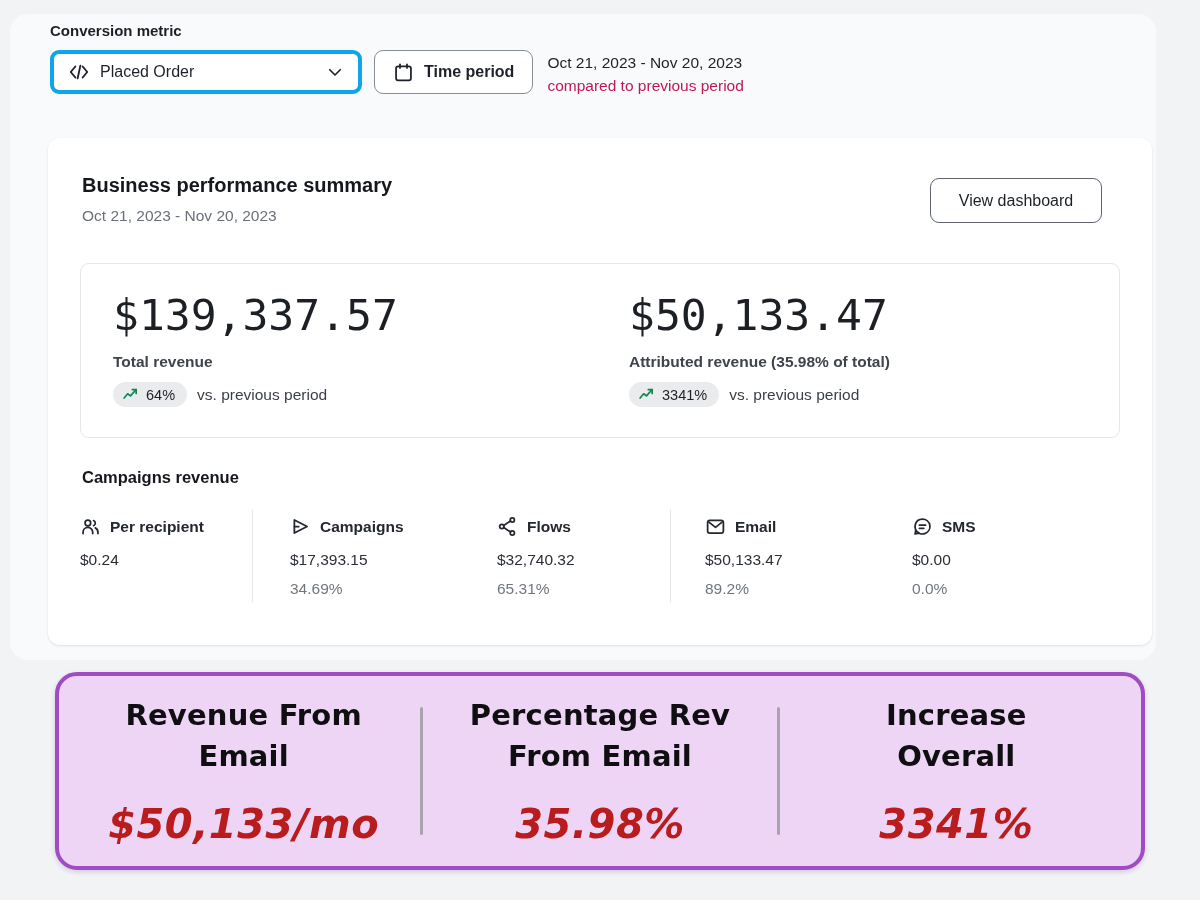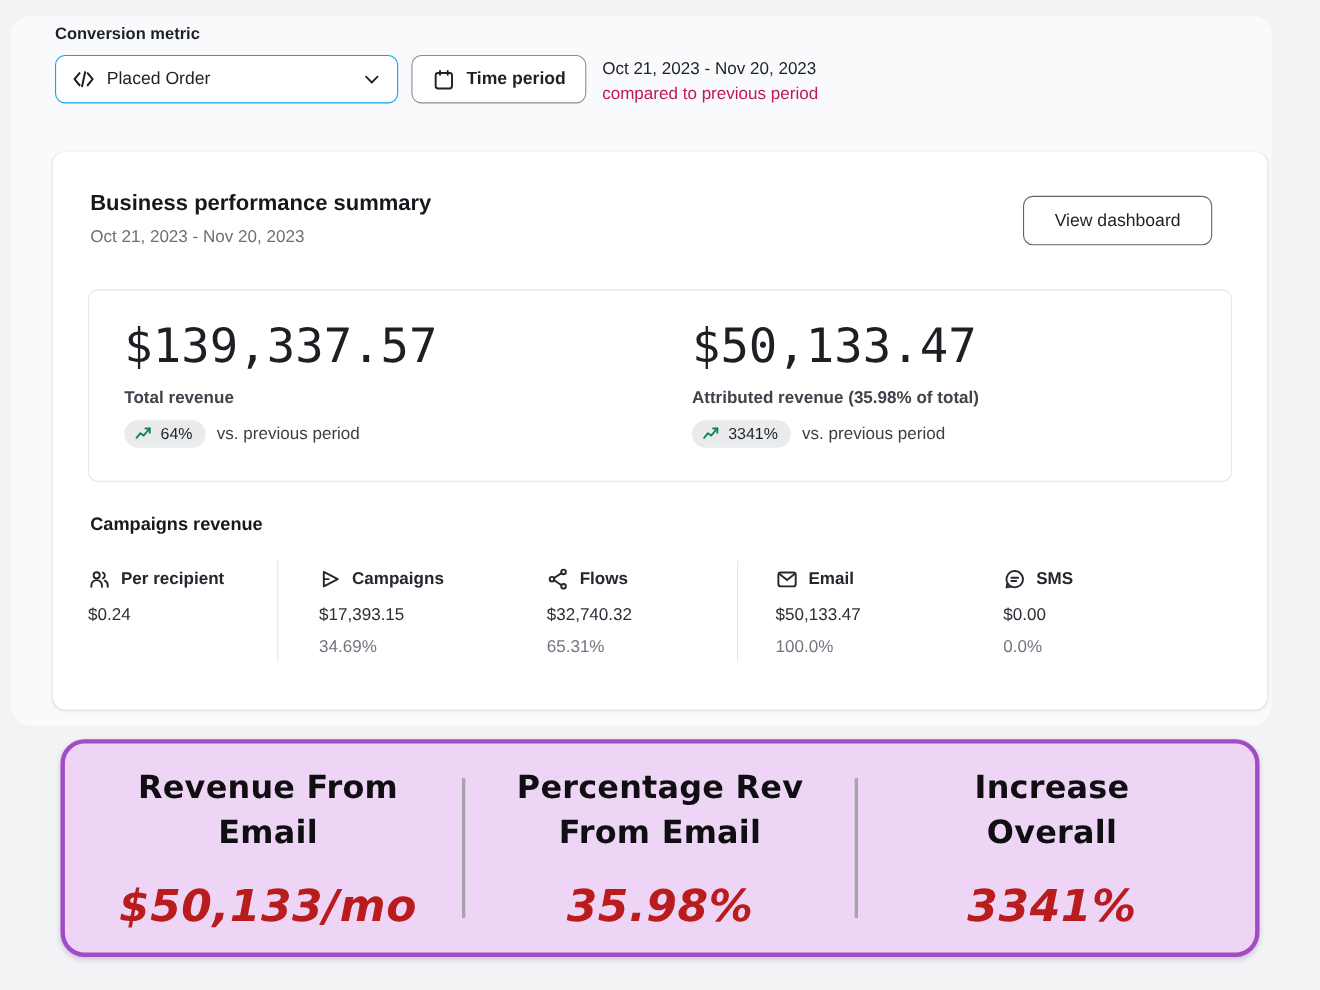--- a/index.html
+++ b/index.html
@@ -13,21 +13,21 @@
   }
   .surface {
     position:absolute; left:10px; top:14px; width:1146px; height:646px;
     background:#f9fafb; border-radius:18px;
   }
   
   .controls { position:absolute; left:50px; top:22px; width:1100px; }
   .controls-label { font-size:15px; font-weight:700; color:#1d2127; margin-bottom:11px; }
   .controls-row { display:flex; align-items:flex-start; gap:12px; }
   .metric-dropdown {
-    width:312px; height:44px; background:#fff; border:1px solid #0ea5e9;
+    width:312px; height:44px; background:#fff; border:4px solid #0ea5e9;
     border-radius:9px; display:flex; align-items:center; padding:0 14px; gap:10px;
     cursor:pointer;
   }
   .metric-dropdown .dd-value { font-size:16px; color:#1d2127; flex:1; }
   .time-btn {
     height:44px; background:#fff; border:1px solid #888e96; border-radius:9px;
     display:flex; align-items:center; gap:10px; padding:0 18px; cursor:pointer;
     font-size:16px; font-weight:700; color:#1d2127;text-align:center;
   }
   .date-block { margin-left:2px; padding-top:2px; }
@@ -230,21 +230,21 @@
       <div class="metric-head">
         <span class="icon">
           <svg width="21" height="21" viewBox="0 0 24 24" fill="none" stroke="#23272e" stroke-width="2" stroke-linecap="round" stroke-linejoin="round">
             <rect x="3" y="5" width="18" height="14.5" rx="2.5"></rect>
               <polyline points="4.5,7 12,13 19.5,7"></polyline>
           </svg>
         </span>
         <span class="metric-label">Email</span>
       </div>
       <div class="metric-value">$50,133.47</div>
-      <div class="metric-pct">100.0%</div>
+      <div class="metric-pct">89.2%</div>
     </div>
 
     <div class="metric-col" style="left:864px">
       <div class="metric-head">
         <span class="icon">
           <svg width="21" height="21" viewBox="0 0 24 24" fill="none" stroke="#23272e" stroke-width="2" stroke-linecap="round" stroke-linejoin="round">
             <path d="M12 3.5a8.5 8.5 0 1 1-7.6 12.3L3.5 20.5l4.7-.9A8.5 8.5 0 0 1 12 3.5Z"></path>
             <line x1="8.5" y1="10.5" x2="15.5" y2="10.5"></line>
               <line x1="8.5" y1="14" x2="13.5" y2="14"></line>
           </svg>

